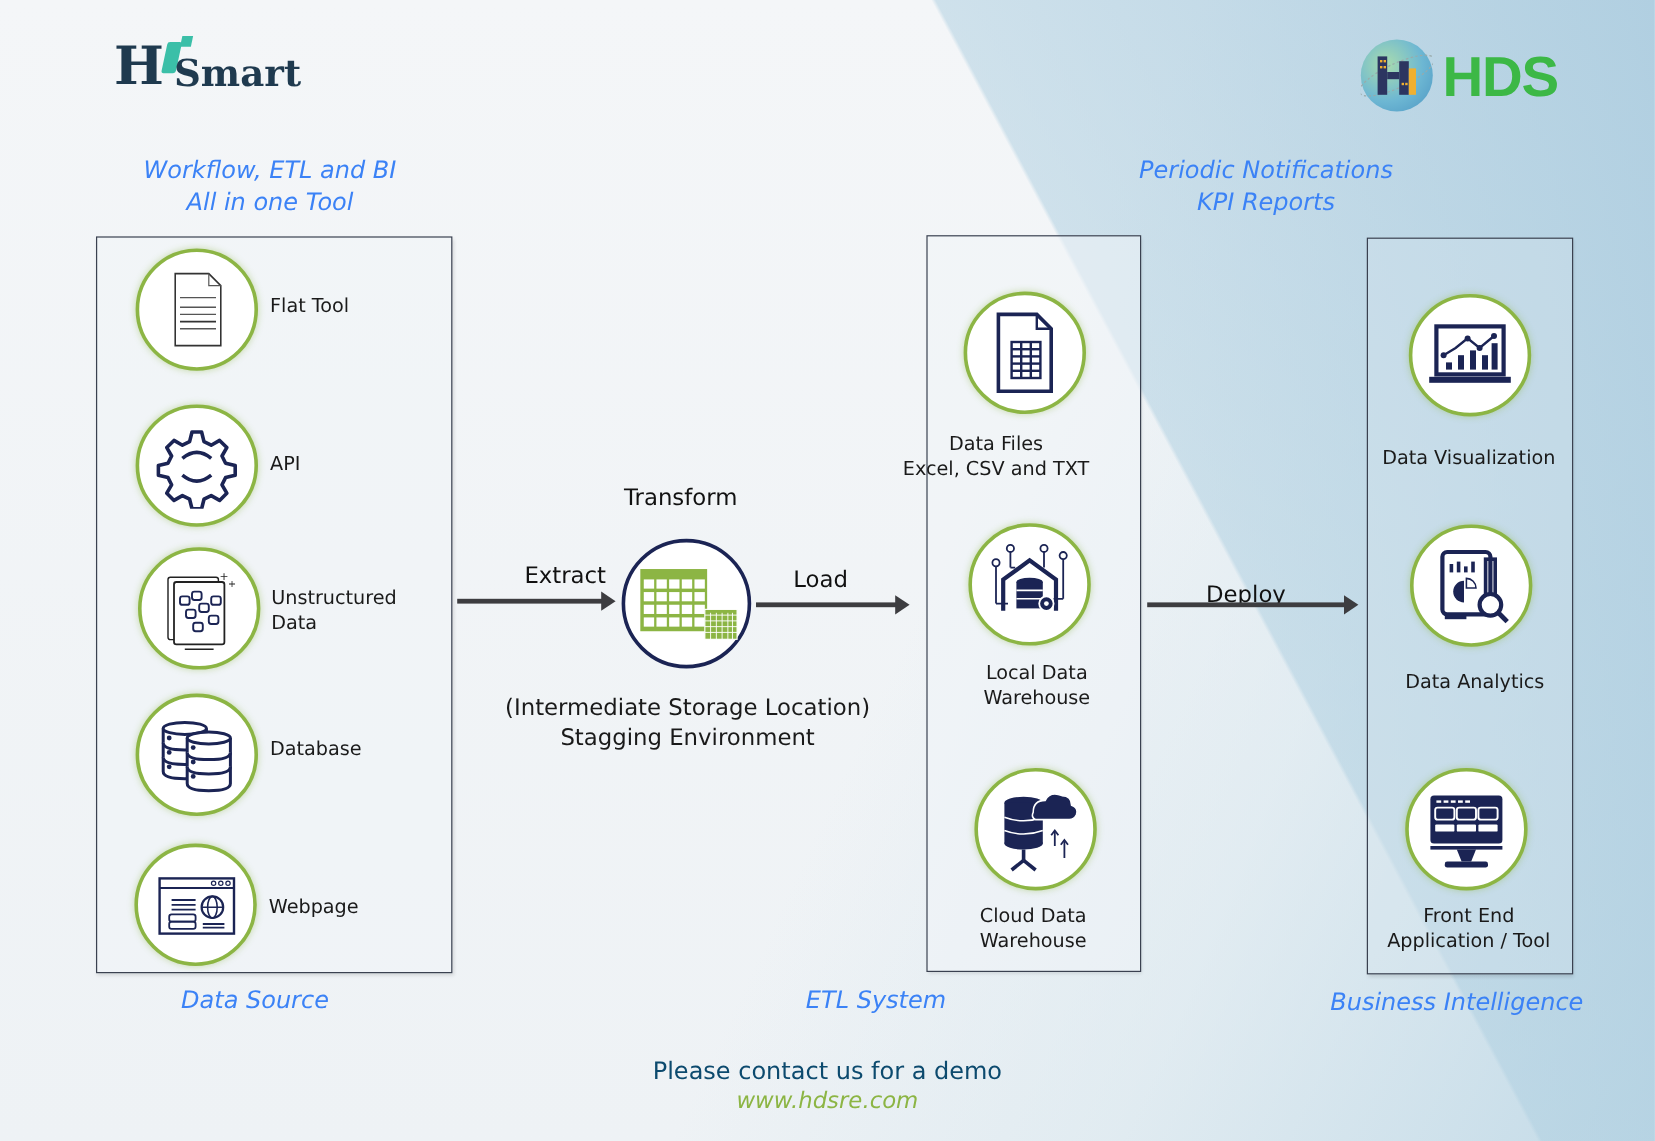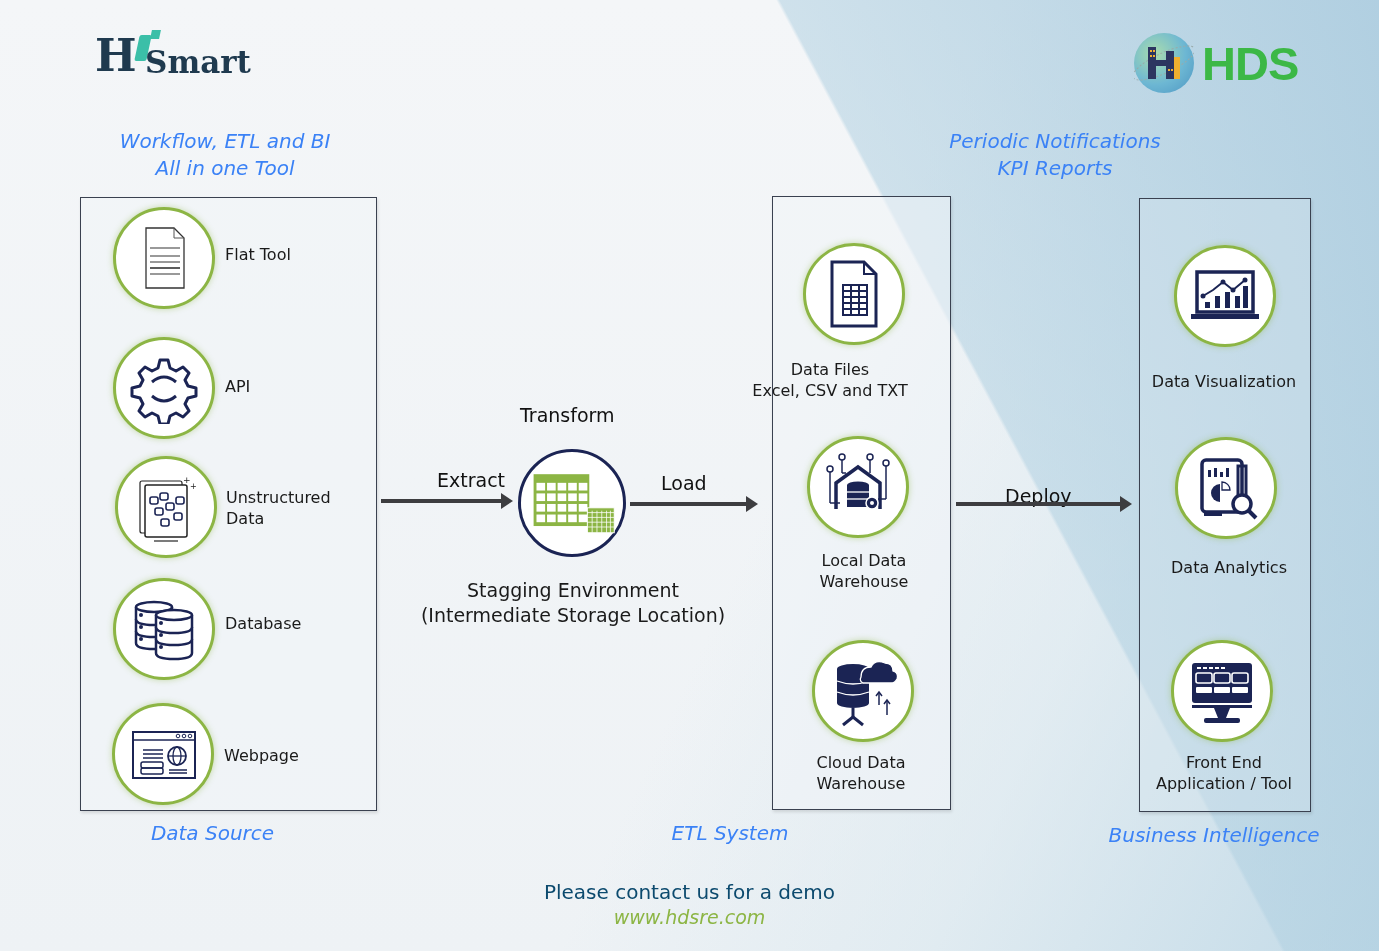--- a/index.html
+++ b/index.html
@@ -231,22 +231,22 @@
         <line x1="86" y1="58" x2="86" y2="81"></line>
         <line x1="90" y1="58" x2="90" y2="81"></line>
     </g>
   </svg>
 </div>
 
 <div class="flow-label" style="left:661px; top:472px;">Load</div>
 <div class="arrow" style="left:630px; top:502px; width:124px;"></div>
 
 <div class="abs centered" style="left:400px; top:578px; width:346px; font-size:19px; line-height:25px; color:#1a1a1a;">
+  <div>(Intermediate Storage Location)</div>
   <div>Stagging Environment</div>
-  <div>(Intermediate Storage Location)</div>
 </div>
 
 <div class="panel" style="left:772px; top:196px; width:177px; height:612px;"></div>
 
 <div class="icon-circle" style="left:803px; top:243px;">
   <svg viewBox="0 0 72 72">
     <path d="M14 4 H46 L58 16 V68 H14 Z" fill="none" stroke="#1b2454" stroke-width="3"></path>
     <path d="M46 4 V16 H58" fill="none" stroke="#1b2454" stroke-width="2"></path>
     <rect x="24" y="26" width="26" height="32" fill="#1b2454"></rect>
     <g fill="#fff">

